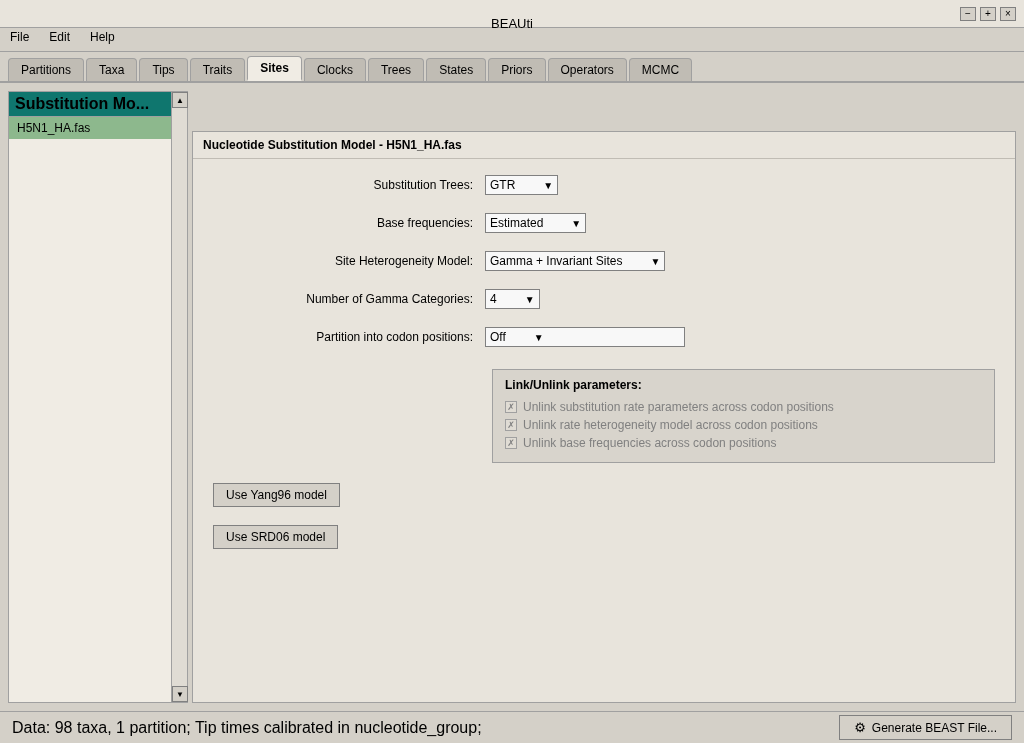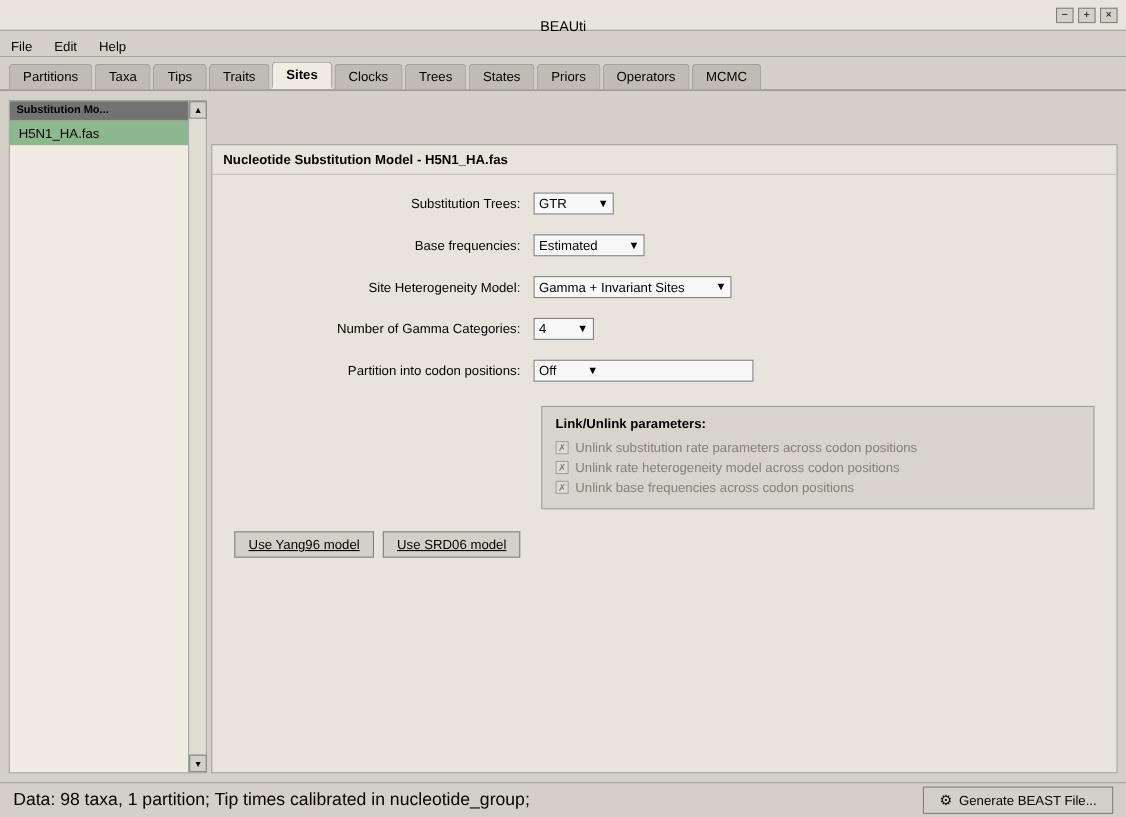--- a/index.html
+++ b/index.html
@@ -43,21 +43,21 @@
       display: flex;
       align-items: center;
       justify-content: center;
       cursor: pointer;
     }
     
     .menu-bar {
       background: #d4d0c8;
       height: 24px;
       display: flex;
-      align-items: flex-end;
+      align-items: flex-start;
       padding: 0 4px;
       gap: 8px;
       border-bottom: 1px solid #a0a0a0;
     }
     .menu-item {
       padding: 2px 6px;
       cursor: pointer;
       font-size: 12px;
       color: #000;
     }
@@ -89,24 +89,24 @@
     
     .main-content {
       display: flex;
       flex: 1;
       padding: 8px;
       gap: 4px;
       background: #d4d0c8;
       overflow: hidden;
     }
     .left-panel-header {
-      background: #737373;
+      background: #0f766e;
       border-bottom: 1px solid #a0a0a0;
       padding: 3px 6px;
-      font-size: 10px;
+      font-size: 16px;
       font-weight: bold;
       color: #000;
     }
     .left-panel-list {
       flex: 1;
       overflow-y: auto;
     }
     .left-panel-item {
       padding: 4px 8px;
       cursor: pointer;
@@ -387,21 +387,21 @@
             <div class="checkbox-disabled">✗</div>
             <span>Unlink rate heterogeneity model across codon positions</span>
           </div>
           <div class="link-unlink-item">
             <div class="checkbox-disabled">✗</div>
             <span>Unlink base frequencies across codon positions</span>
           </div>
         </div>
       </div>
 
-      <div style="display: flex; align-items: flex-start; gap: 8px; margin-top: 10px; text-decoration: underline;">
+      <div style="display: flex; flex-direction: column; align-items: flex-start; gap: 8px; margin-top: 10px;">
         <button class="action-btn">Use Yang96 model</button>
         <button class="action-btn">Use SRD06 model</button>
       </div>
 
     </div>
   </div>
 </div>
 
 <div class="status-bar">
   <span class="status-text">Data: 98 taxa, 1 partition; Tip times calibrated in nucleotide_group;</span>

